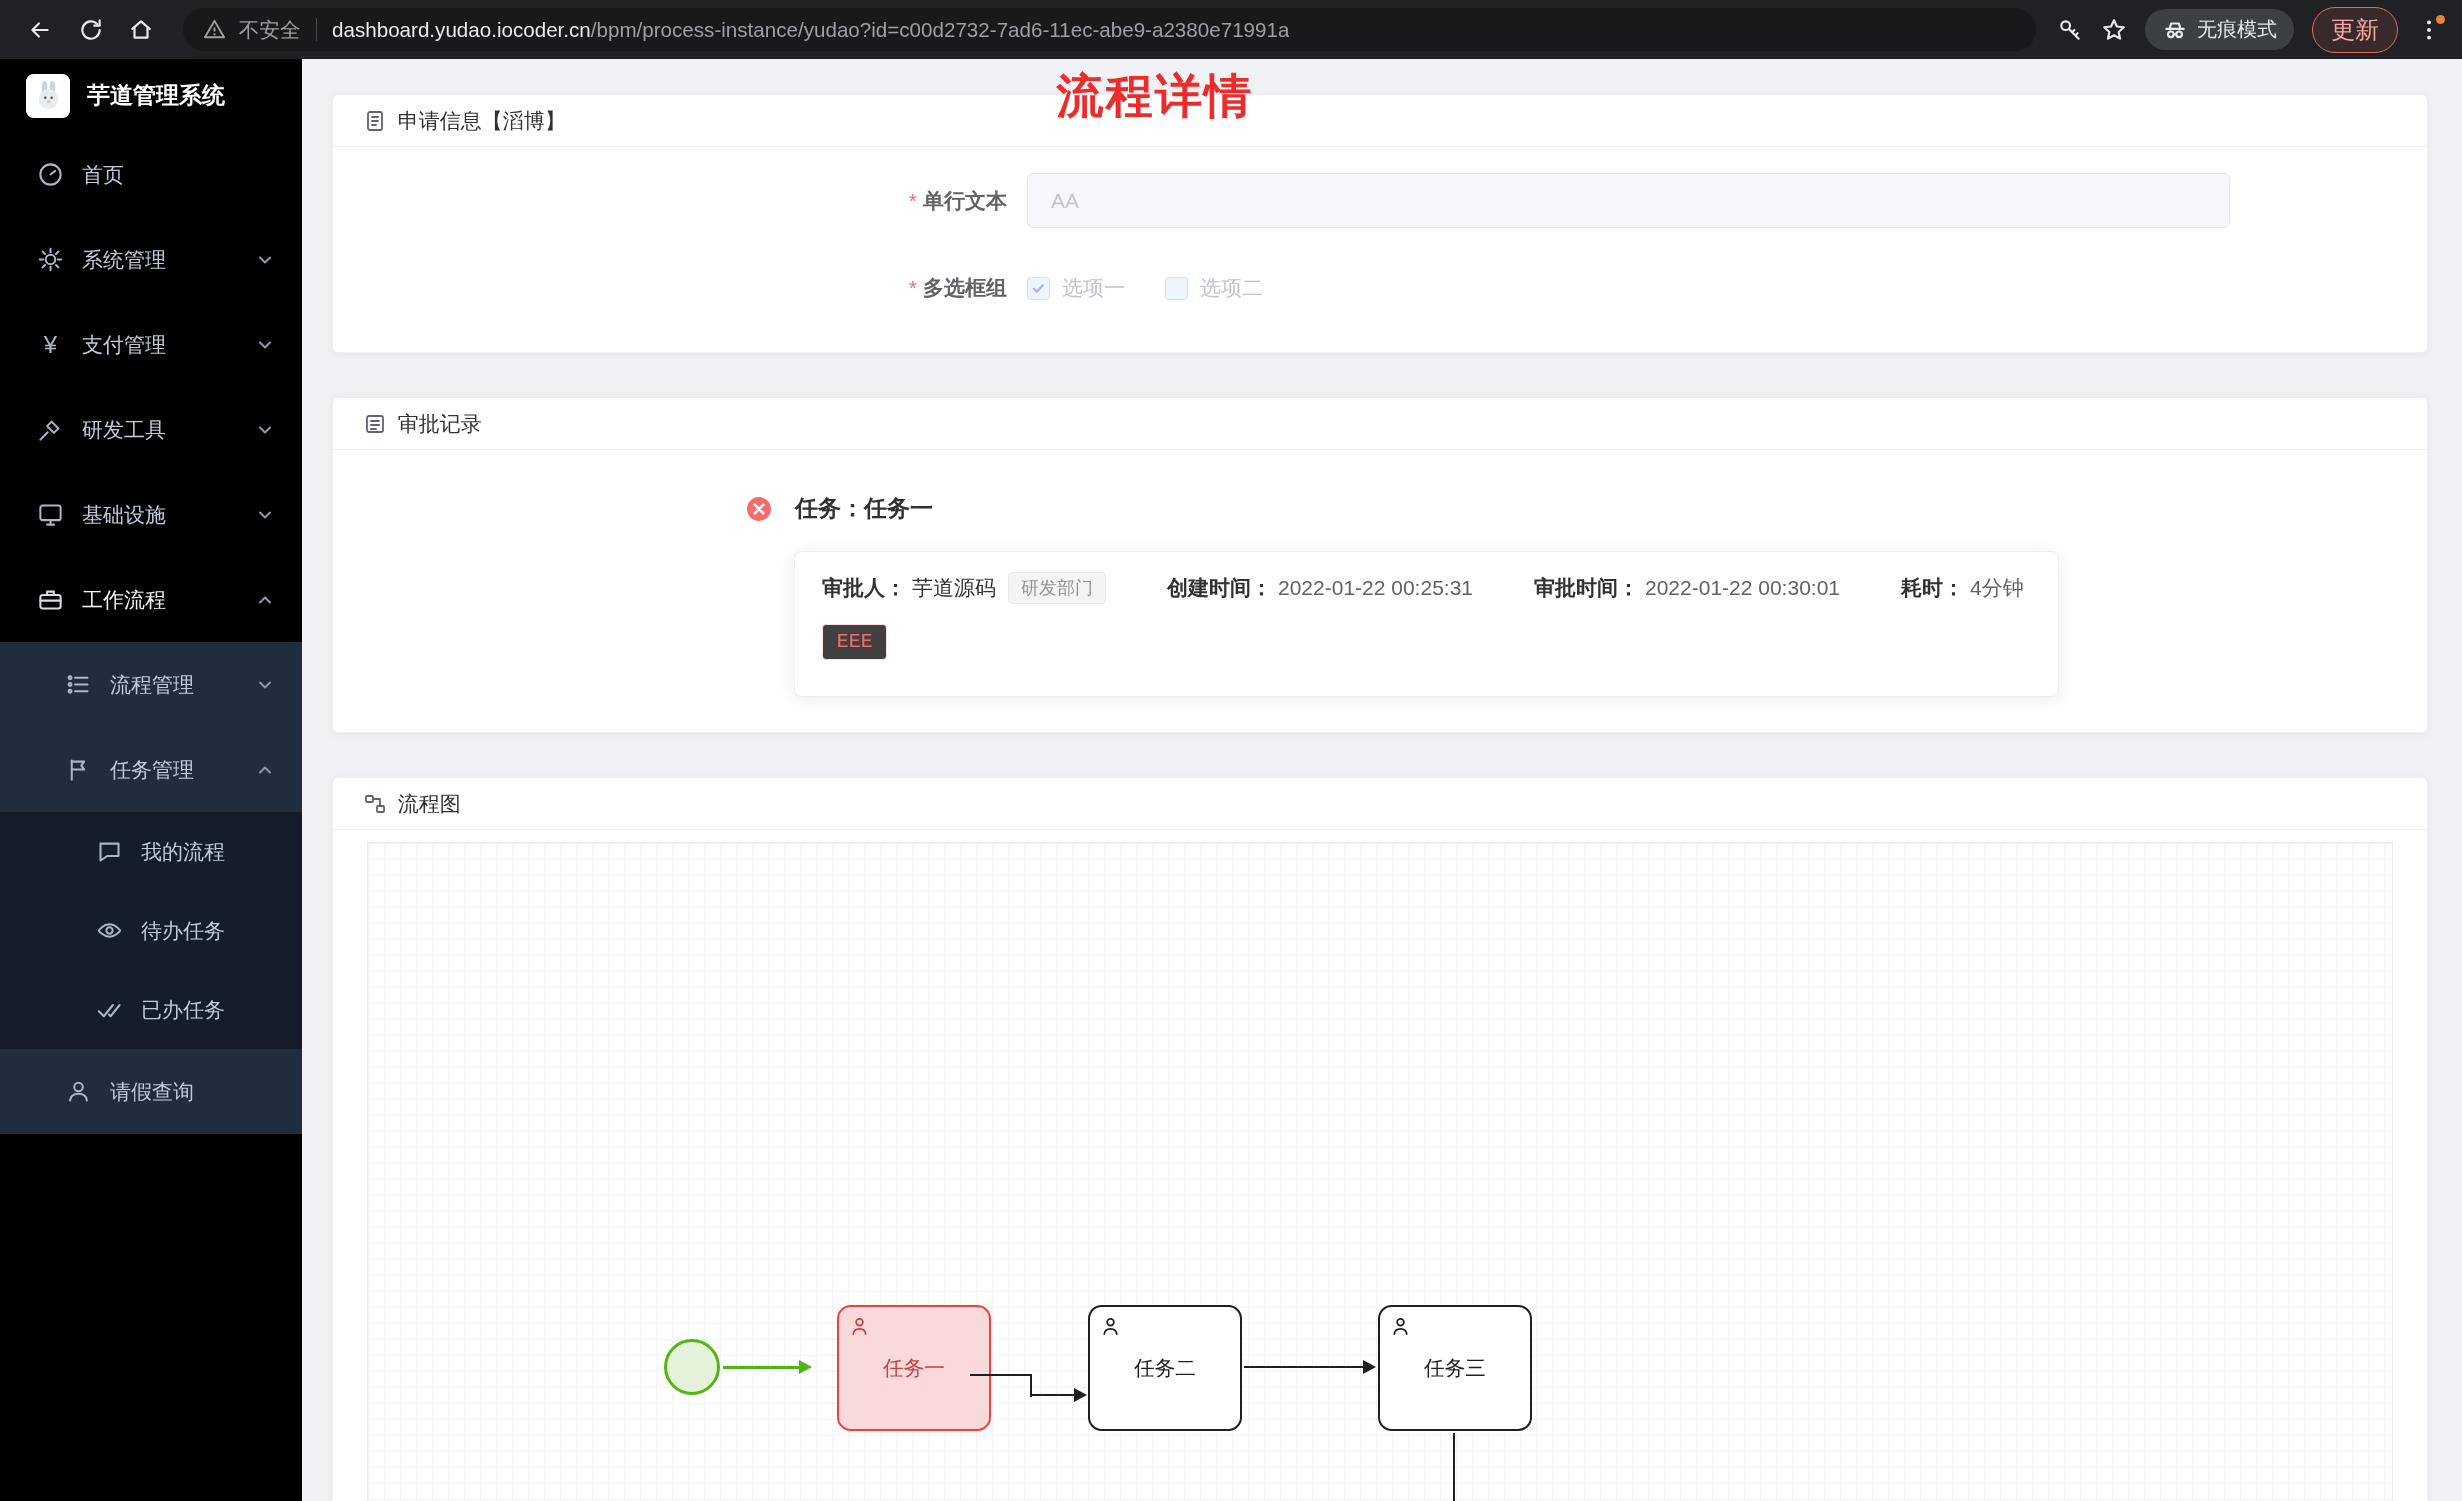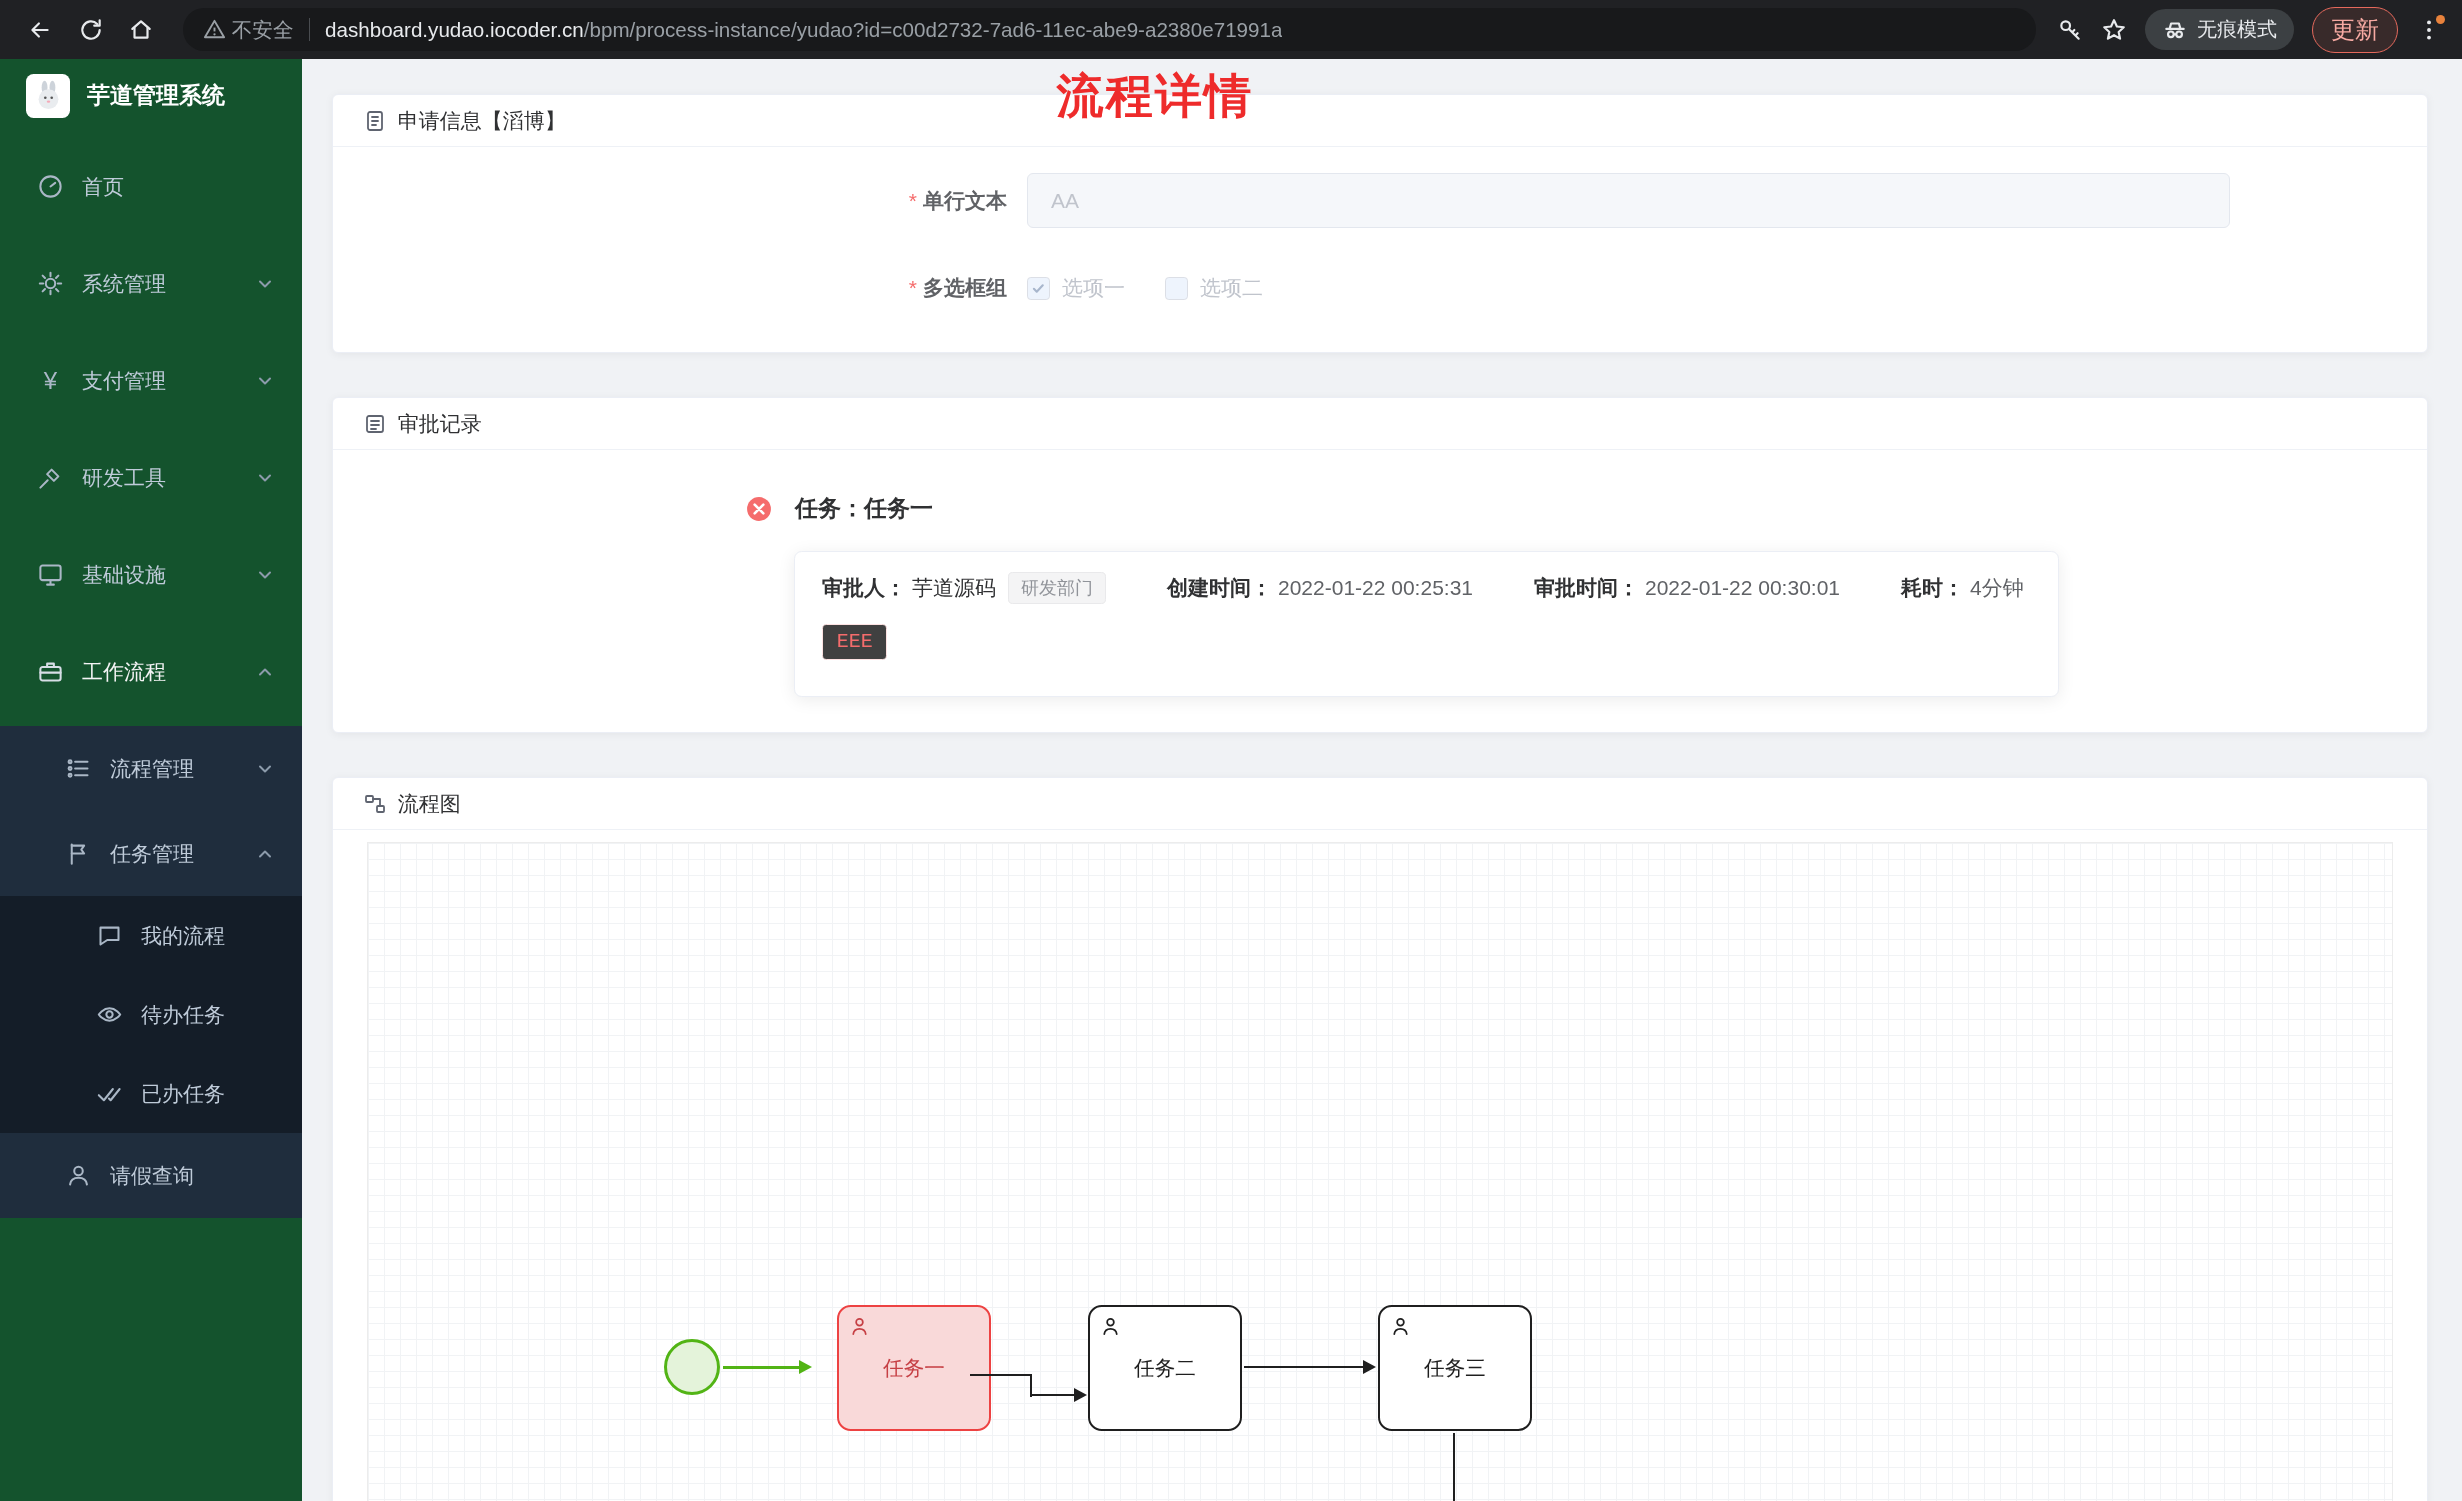--- a/index.html
+++ b/index.html
@@ -5,38 +5,38 @@
   * { margin:0; padding:0; box-sizing:border-box; }
   html,body { width:2462px; height:1501px; overflow:hidden; }
   body { font-family:"Liberation Sans","DejaVu Sans",sans-serif; background:#f0f2f5; }
   svg { display:block; }
 
   
   .chrome { height:59px; background:#202124; display:flex; align-items:center; padding:0 20px; gap:10.7px; }
   .nav-btn { width:40px; height:40px; border-radius:50%; display:flex; align-items:center; justify-content:center; flex:0 0 auto; }
   .nav-btn svg { width:26px; height:26px; }
   .omnibox { flex:1; height:43px; background:#18191b; border-radius:21px; display:flex; align-items:center; padding:0 20px; margin:0 10.7px; font-size:20.6px; min-width:0; }
-  .omnibox .warn { display:flex; align-items:center; gap:6px; color:#9aa0a6; flex:0 0 auto; }
+  .omnibox .warn { display:flex; align-items:center; gap:13px; color:#9aa0a6; flex:0 0 auto; }
   .omnibox .warn svg { width:23px; height:23px; }
   .divider { width:1.5px; height:23px; background:#494c50; margin:0 15px; flex:0 0 auto; }
   .url { white-space:nowrap; overflow:hidden; text-overflow:ellipsis; }
   .url .domain { color:#e8eaed; }
   .url .path { color:#9aa0a6; }
   .chrome-right { display:flex; align-items:center; gap:18px; flex:0 0 auto; }
   .chrome-right svg { width:26px; height:26px; }
   .incog-chip { display:flex; align-items:center; gap:9px; background:#3c4043; border-radius:21px; height:41px; padding:0 17px; color:#e8eaed; font-size:20px; }
   .update-pill { border:1.5px solid #e5695c; border-radius:23px; padding:6px 18px; color:#f6a9a2; font-size:24px; background:rgba(229,105,92,.12); }
   .menu-dots { position:relative; }
   .menu-dots .badge { position:absolute; top:-1.5px; right:-3px; width:9px; height:9px; border-radius:50%; background:#e8823c; }
 
   
   .app { display:flex; height:1442px; }
 
   
-  .sidebar { width:302px; background:#14532d; color:#bfcbd9; flex:0 0 auto; display:flex; flex-direction:column;gap:12px; }
+  .sidebar { width:302px; background:#000000; color:#bfcbd9; flex:0 0 auto; display:flex; flex-direction:column; }
   .logo-row { height:73px; display:flex; align-items:center; gap:17px; padding-left:26px; flex:0 0 auto; }
   .logo-box { width:44px; height:44px; background:#fff; border-radius:7.6px; display:flex; align-items:center; justify-content:center; }
   .logo-box svg { width:35px; height:35px; }
   .app-title { color:#fff; font-size:23px; font-weight:700; }
   .m-item { height:85px; display:flex; align-items:center; gap:18px; padding:0 27px 0 37px; font-size:21px; cursor:pointer; position:relative; }
   .m-item .s-ic { width:27px; height:27px; color:#aab7c6; flex:0 0 auto; }
   .m-item .s-ic svg { width:27px; height:27px; stroke:currentColor; fill:none; stroke-width:1.8; stroke-linecap:round; stroke-linejoin:round; }
   .m-item .glyph { font-size:24px; width:27px; text-align:center; color:#aab7c6; }
   .m-item .lbl { flex:1; }
   .chev { width:20px; height:20px; color:#8c9bab; flex:0 0 auto; }

